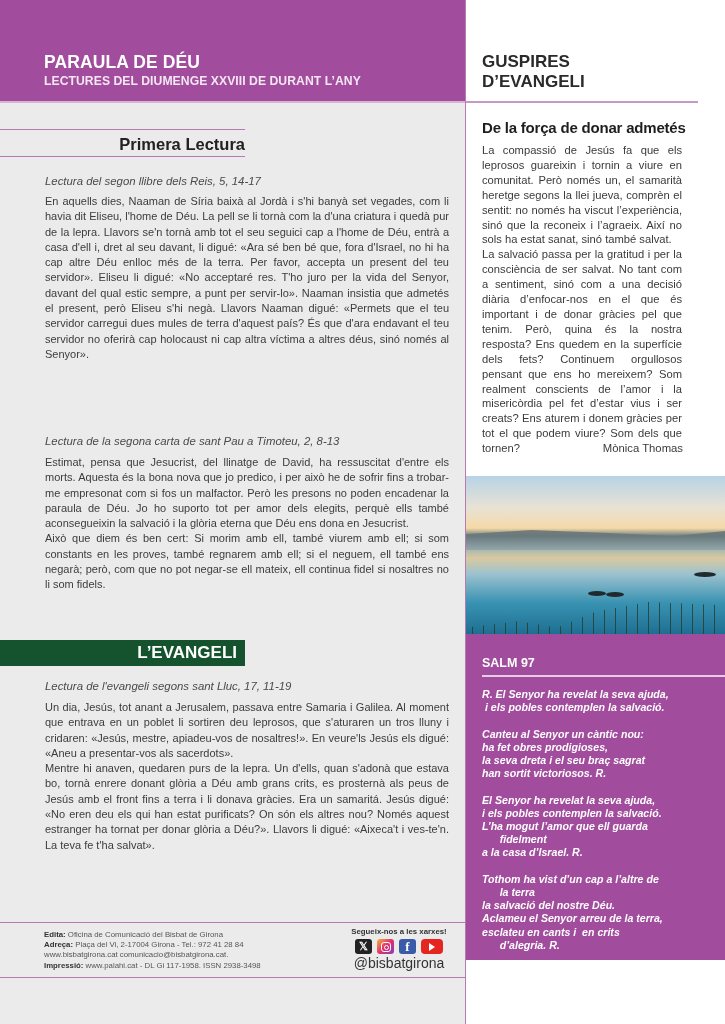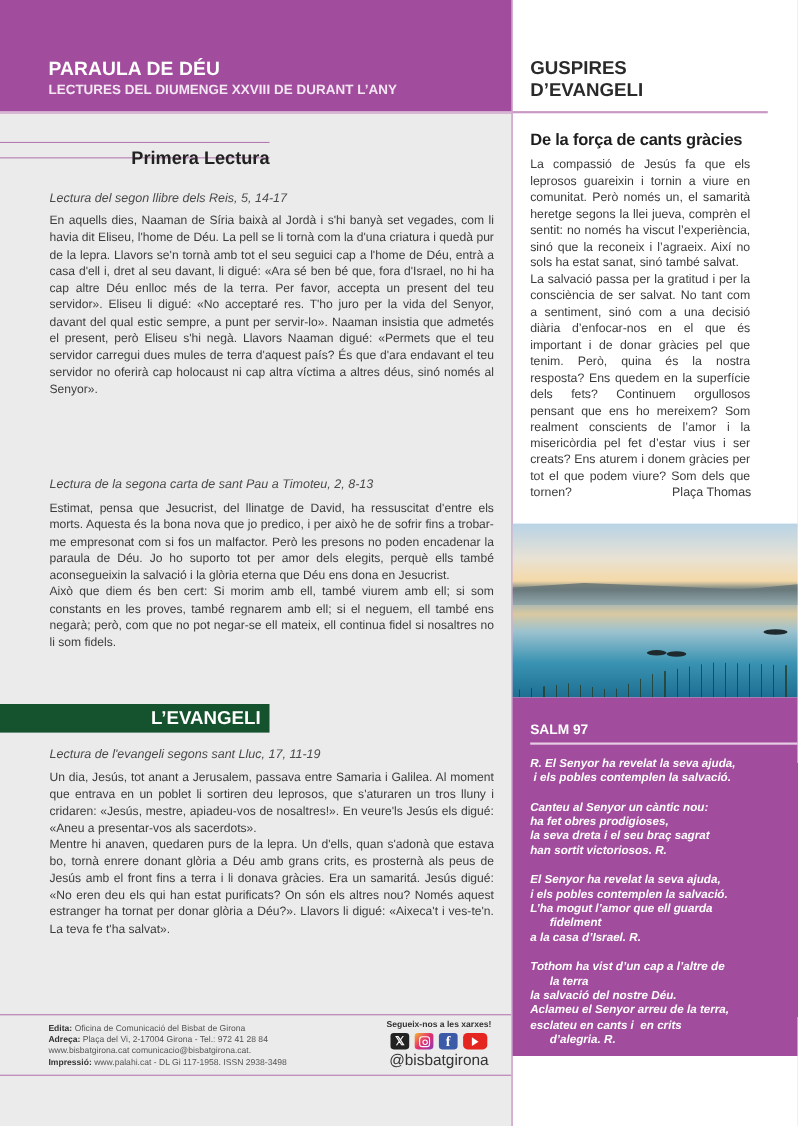--- a/index.html
+++ b/index.html
@@ -5,21 +5,21 @@
   * { margin: 0; padding: 0; box-sizing: border-box; }
   html, body { width: 725px; height: 1024px; overflow: hidden; background: #ebebeb; }
   body { position: relative; font-family: "Liberation Sans", sans-serif; color: #3a3a3a; }
 
   
   .left { position: absolute; left: 0; top: 0; width: 465px; height: 1024px; background: #ebebeb; }
   .hdr { position: absolute; left: 0; top: 0; width: 513px; height: 103px; background: #a14c9c; border-bottom: 2px solid #d7b4d4; }
   .hdr-title { position: absolute; left: 44px; top: 52px; color: #fff; font-weight: bold; font-size: 17.5px; letter-spacing: 0.1px; }
   .hdr-sub { position: absolute; left: 44px; top: 74px; color: #f4e6f3; font-weight: bold; font-size: 12.2px; letter-spacing: 0.05px; }
 
-  .sec-head { position: absolute; left: 0; width: 245px; height: 15px; border-top: 1.5px solid #b57bb1; border-bottom: 1.5px solid #b57bb1; }
+  .sec-head { position: absolute; left: 0; width: 245px; height: 28px; border-top: 1.5px solid #b57bb1; border-bottom: 1.5px solid #b57bb1; }
   .sec-head span { position: absolute; right: 0; top: 5px; font-weight: bold; font-size: 16.5px; color: #222; }
   .sec-head.filled { background: #14532d; border: none; height: 26px; }
   .sec-head.filled span { color: #fff; right: 8px; top: 3px; font-size: 17px; }
 
   .ref { position: absolute; left: 45px; font-style: italic; font-size: 11.4px; color: #4a4a4a; }
   .body-text { position: absolute; left: 45px; width: 404px; font-size: 11px; line-height: 15.3px; text-align: justify; color: #3c3c3c; }
   .body-text p { margin: 0; }
 
   .footer { position: absolute; left: 0; top: 922px; width: 465px; height: 56px; border-top: 1.5px solid #b57bb1; border-bottom: 1.5px solid #b57bb1; }
   .footer-info { position: absolute; left: 44px; top: 7px; font-size: 7.8px; line-height: 10.2px; color: #555; }
@@ -112,26 +112,26 @@
   </div>
 </div>
 
 <div class="right">
   <div class="r-hdr">
     <div class="r-title">
       <div>GUSPIRES</div>
       <div>D’EVANGELI</div>
     </div>
   </div>
-  <div class="r-subtitle">De la força de cants gràcies</div>
+  <div class="r-subtitle">De la força de donar admetés</div>
   <div class="r-body">
     <p>La compassió de Jesús fa que els leprosos guareixin i tornin a viure en comunitat. Però només un, el samarità heretge segons la llei jueva, comprèn el sentit: no només ha viscut l’experiència, sinó que la reconeix i l’agraeix. Així no sols ha estat sanat, sinó també salvat.</p>
     <p>La salvació passa per la gratitud i per la consciència de ser salvat. No tant com a sentiment, sinó com a una decisió diària d’enfocar-nos en el que és important i de donar gràcies pel que tenim. Però, quina és la nostra resposta? Ens quedem en la superfície dels fets? Continuem orgullosos pensant que ens ho mereixem? Som realment conscients de l’amor i la misericòrdia pel fet d’estar vius i ser creats? Ens aturem i donem gràcies per tot el que podem viure? Som dels que tornen?</p>
   </div>
-  <div class="r-author">Plaça Thomas</div>
+  <div class="r-author">Mònica Thomas</div>
 
   <div class="photo">
     <div class="hill"></div>
     <div class="bird" style="left:122px; top:115px;"></div>
     <div class="bird" style="left:140px; top:116px;"></div>
     <div class="bird" style="left:228px; top:96px; width:22px;"></div>
     <div class="reeds"></div>
   </div>
 
   <div class="psalm">

